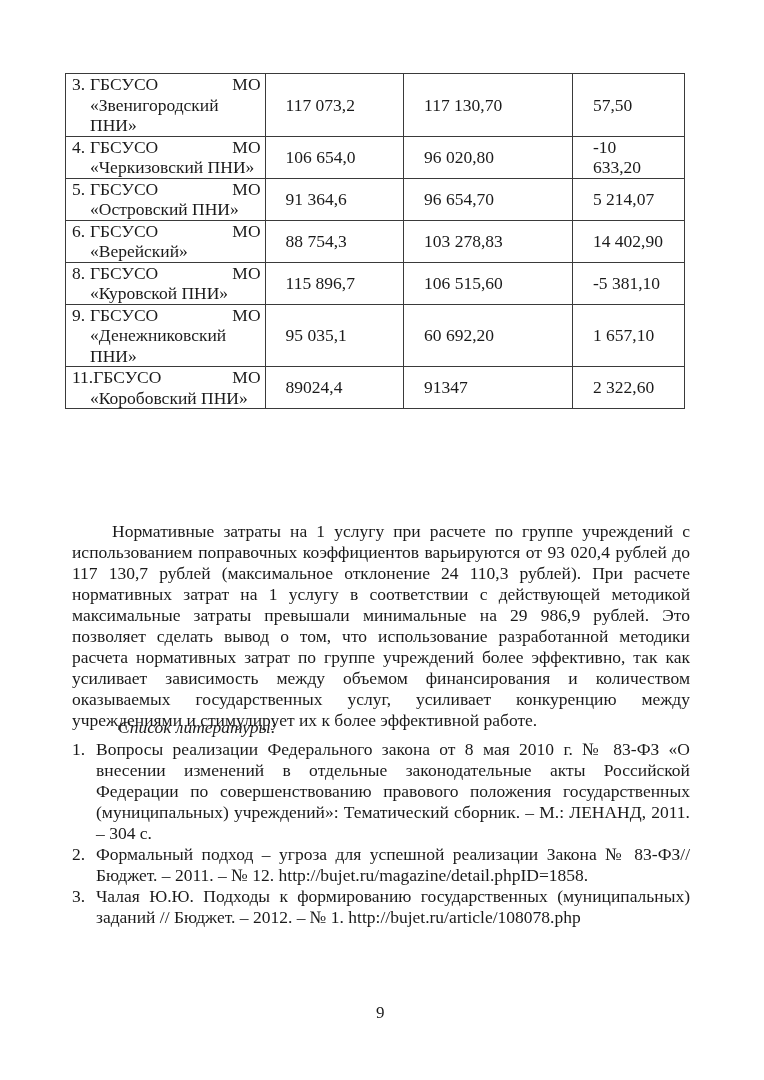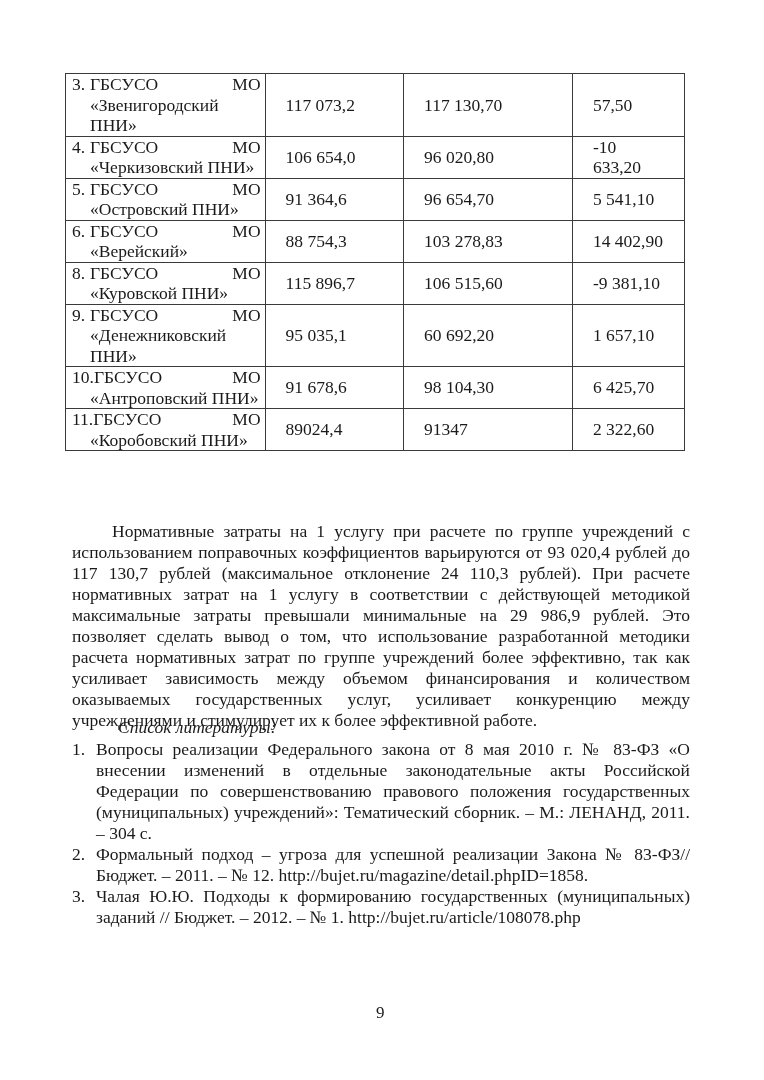--- a/index.html
+++ b/index.html
@@ -142,21 +142,21 @@
         <tr class="r2">
           <td class="name">
             <div class="name-line1">
               <span><span class="num">5.</span><span>ГБСУСО</span></span>
               <span>МО</span>
             </div>
             <div class="name-rest">«Островский ПНИ»</div>
           </td>
           <td class="c1">91 364,6</td>
           <td class="c2">96 654,70</td>
-          <td class="c3">5 541,10</td>
+          <td class="c3">5 214,07</td>
         </tr>
         <tr class="r2">
           <td class="name">
             <div class="name-line1">
               <span><span class="num">6.</span><span>ГБСУСО</span></span>
               <span>МО</span>
             </div>
             <div class="name-rest">«Верейский»</div>
           </td>
           <td class="c1">88 754,3</td>
@@ -166,45 +166,33 @@
         <tr class="r2">
           <td class="name">
             <div class="name-line1">
               <span><span class="num">8.</span><span>ГБСУСО</span></span>
               <span>МО</span>
             </div>
             <div class="name-rest">«Куровской ПНИ»</div>
           </td>
           <td class="c1">115 896,7</td>
           <td class="c2">106 515,60</td>
-          <td class="c3">-9 381,10</td>
+          <td class="c3">-5 381,10</td>
         </tr>
         <tr class="r3">
           <td class="name">
             <div class="name-line1">
               <span><span class="num">9.</span><span>ГБСУСО</span></span>
               <span>МО</span>
             </div>
             <div class="name-rest">«Денежниковский ПНИ»</div>
           </td>
           <td class="c1">95 035,1</td>
           <td class="c2">60 692,20</td>
           <td class="c3">1 657,10</td>
-        </tr>
-        <tr class="r2">
-          <td class="name">
-            <div class="name-line1">
-              <span><span class="num">10.</span><span>ГБСУСО</span></span>
-              <span>МО</span>
-            </div>
-            <div class="name-rest">«Антроповский ПНИ»</div>
-          </td>
-          <td class="c1">91 678,6</td>
-          <td class="c2">98 104,30</td>
-          <td class="c3">6 425,70</td>
         </tr>
         <tr class="r2">
           <td class="name">
             <div class="name-line1">
               <span><span class="num">11.</span><span>ГБСУСО</span></span>
               <span>МО</span>
             </div>
             <div class="name-rest">«Коробовский ПНИ»</div>
           </td>
           <td class="c1">89024,4</td>

